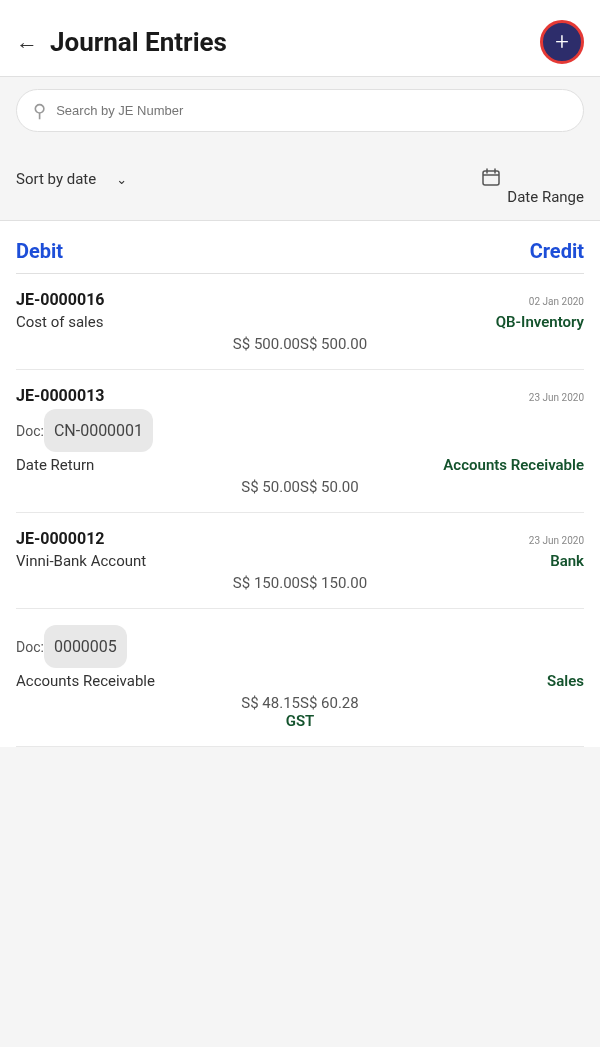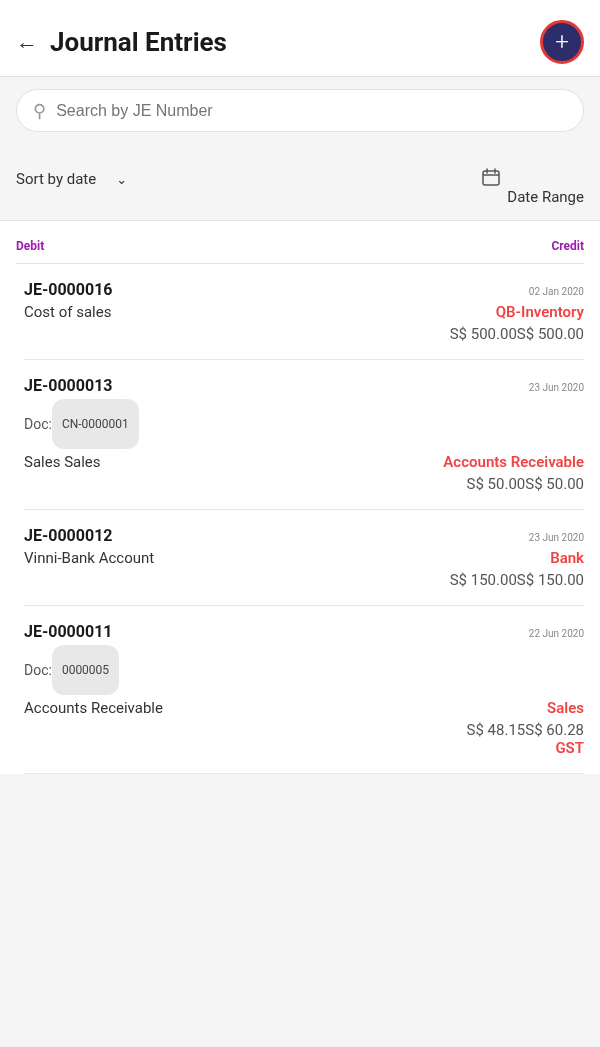--- a/index.html
+++ b/index.html
@@ -79,21 +79,21 @@
     }
 
     .search-icon {
       color: #999;
       font-size: 18px;
     }
 
     .search-input {
       border: none;
       outline: none;
-      font-size: 16px;
+      font-size: 13px;
       color: #14532d;
       background: transparent;
       flex: 1;
     }
 
     .filter-bar {
       background: #f5f5f5;
       padding: 8px 16px 14px 16px;
       display: flex;
       align-items: center;
@@ -142,29 +142,28 @@
     }
 
     .column-headers {
       display: flex;
       justify-content: space-between;
       padding: 18px 0 10px 0;
       border-bottom: 1px solid #e0e0e0;
     }
 
     .col-header {
-      font-size: 12px;
+      font-size: 20px;
       font-weight: 700;
-      color: #a21caf;
+      color: #1d4ed8;
     }
 
     .journal-entry {
       padding: 16px 0;
       border-bottom: 1px solid #e8e8e8;
-      margin-left: 8px;
     }
 
     .je-row {
       display: flex;
       justify-content: space-between;
       align-items: baseline;
       margin-bottom: 4px;
     }
 
     .je-number {
@@ -186,46 +185,46 @@
     }
 
     .je-doc-label {
       font-size: 14px;
       color: #555;
     }
 
     .je-doc-badge {
       background: #e8e8e8;
       border-radius: 12px;
-      padding: 18px 10px;
-      font-size: 12px;
+      padding: 12px 10px;
+      font-size: 16px;
       color: #444;
     }
 
     .je-accounts-row {
       display: flex;
       justify-content: space-between;
       align-items: flex-start;
       margin-bottom: 4px;
     }
 
     .je-debit-account {
       font-size: 15px;
       color: #333;
     }
 
     .je-credit-account {
       font-size: 15px;
       font-weight: 600;
-      color: #ef4444;
+      color: #14532d;
     }
 
     .je-amounts-row {
       display: flex;
-      justify-content: flex-end;
+      justify-content: center;
       align-items: baseline;
     }
 
     .je-debit-amount {
       font-size: 15px;
       color: #555;
     }
 
     .je-credit-amount {
       font-size: 15px;
@@ -296,21 +295,21 @@
       <div class="journal-entry">
     <div class="je-row">
       <span class="je-number">JE-0000013</span>
       <span class="je-date">23 Jun 2020</span>
     </div>
     <div class="je-doc-row">
       <span class="je-doc-label">Doc:</span>
       <span class="je-doc-badge">CN-0000001</span>
     </div>
     <div class="je-accounts-row">
-      <span class="je-debit-account">Sales Sales</span>
+      <span class="je-debit-account">Date Return</span>
       <span class="je-credit-account">Accounts Receivable</span>
     </div>
     <div class="je-amounts-row">
       <span class="je-debit-amount">S$ 50.00</span>
       <span class="je-credit-amount">S$ 50.00</span>
     </div>
 
   </div>
       <div class="journal-entry">
     <div class="je-row">
@@ -322,24 +321,20 @@
       <span class="je-debit-account">Vinni-Bank Account</span>
       <span class="je-credit-account">Bank</span>
     </div>
     <div class="je-amounts-row">
       <span class="je-debit-amount">S$ 150.00</span>
       <span class="je-credit-amount">S$ 150.00</span>
     </div>
 
   </div>
       <div class="journal-entry">
-    <div class="je-row">
-      <span class="je-number">JE-0000011</span>
-      <span class="je-date">22 Jun 2020</span>
-    </div>
     <div class="je-doc-row">
       <span class="je-doc-label">Doc:</span>
       <span class="je-doc-badge">0000005</span>
     </div>
     <div class="je-accounts-row">
       <span class="je-debit-account">Accounts Receivable</span>
       <span class="je-credit-account">Sales</span>
     </div>
     <div class="je-amounts-row">
       <span class="je-debit-amount">S$ 48.15</span>

